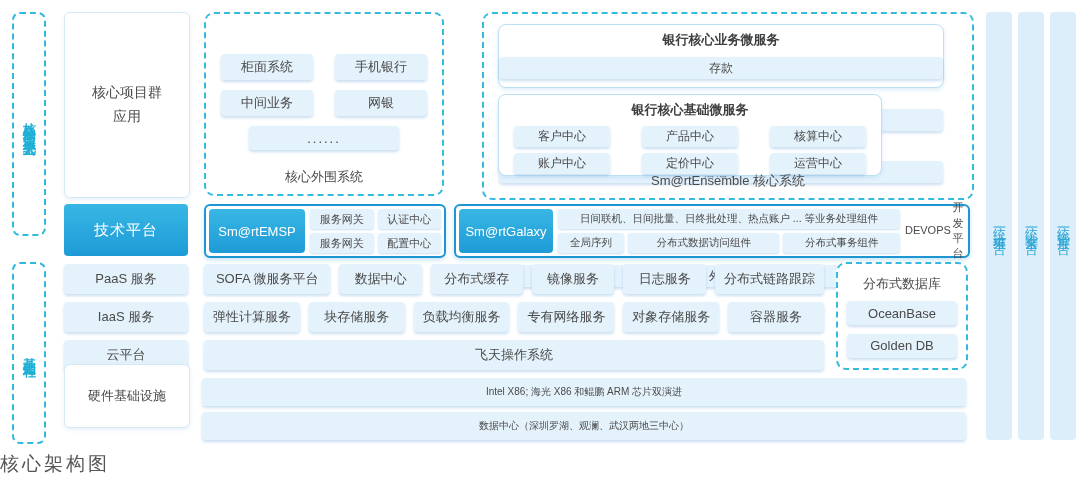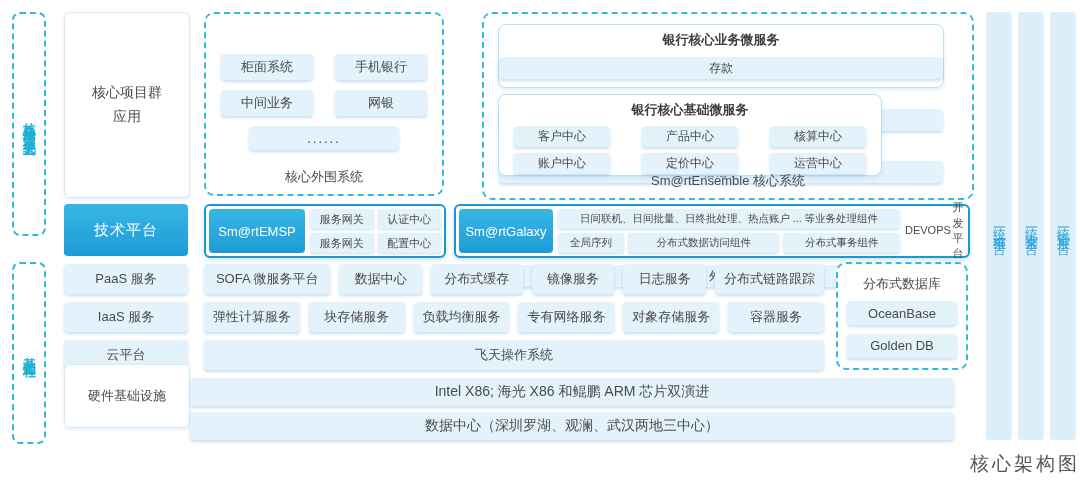--- a/index.html
+++ b/index.html
@@ -82,24 +82,24 @@
   .f145{flex:1.45;} .f095{flex:.95;} .f105{flex:1.05;} .f125{flex:1.25;} .f1{flex:1;}
   .fullbtn{flex:1;}
 
   
   .dbbox{left:836px;top:262px;width:132px;height:108px;display:flex;flex-direction:column;
          justify-content:space-evenly;align-items:center;padding:2px 10px;box-sizing:border-box;}
   .db-title{font-size:13px;color:#4A4A4A;}
   .dbbox .btn{width:110px;height:24px;}
 
   
-  .hwrow{position:absolute;left:190px;width:764px;height:28px;font-size:14px;}
+  .hwrow{position:absolute;left:202px;width:764px;height:28px;font-size:10px;}
   .hw1{top:378px;} .hw2{top:412px;}
 
-  .diagram-title{position:absolute;left:0;right:0;top:451px;text-align:right;font-size:19px;
+  .diagram-title{position:absolute;left:0;right:0;top:451px;text-align:left;font-size:19px;
                  color:#555;letter-spacing:3px;}
 </style>
 </head>
 <body>
 
 <div class="canvas">
 
   <div class="vlabel dashed-rail left-cloud">核心及周边系统上云</div>
   <div class="vlabel dashed-rail left-infra">基础工程</div>
 

